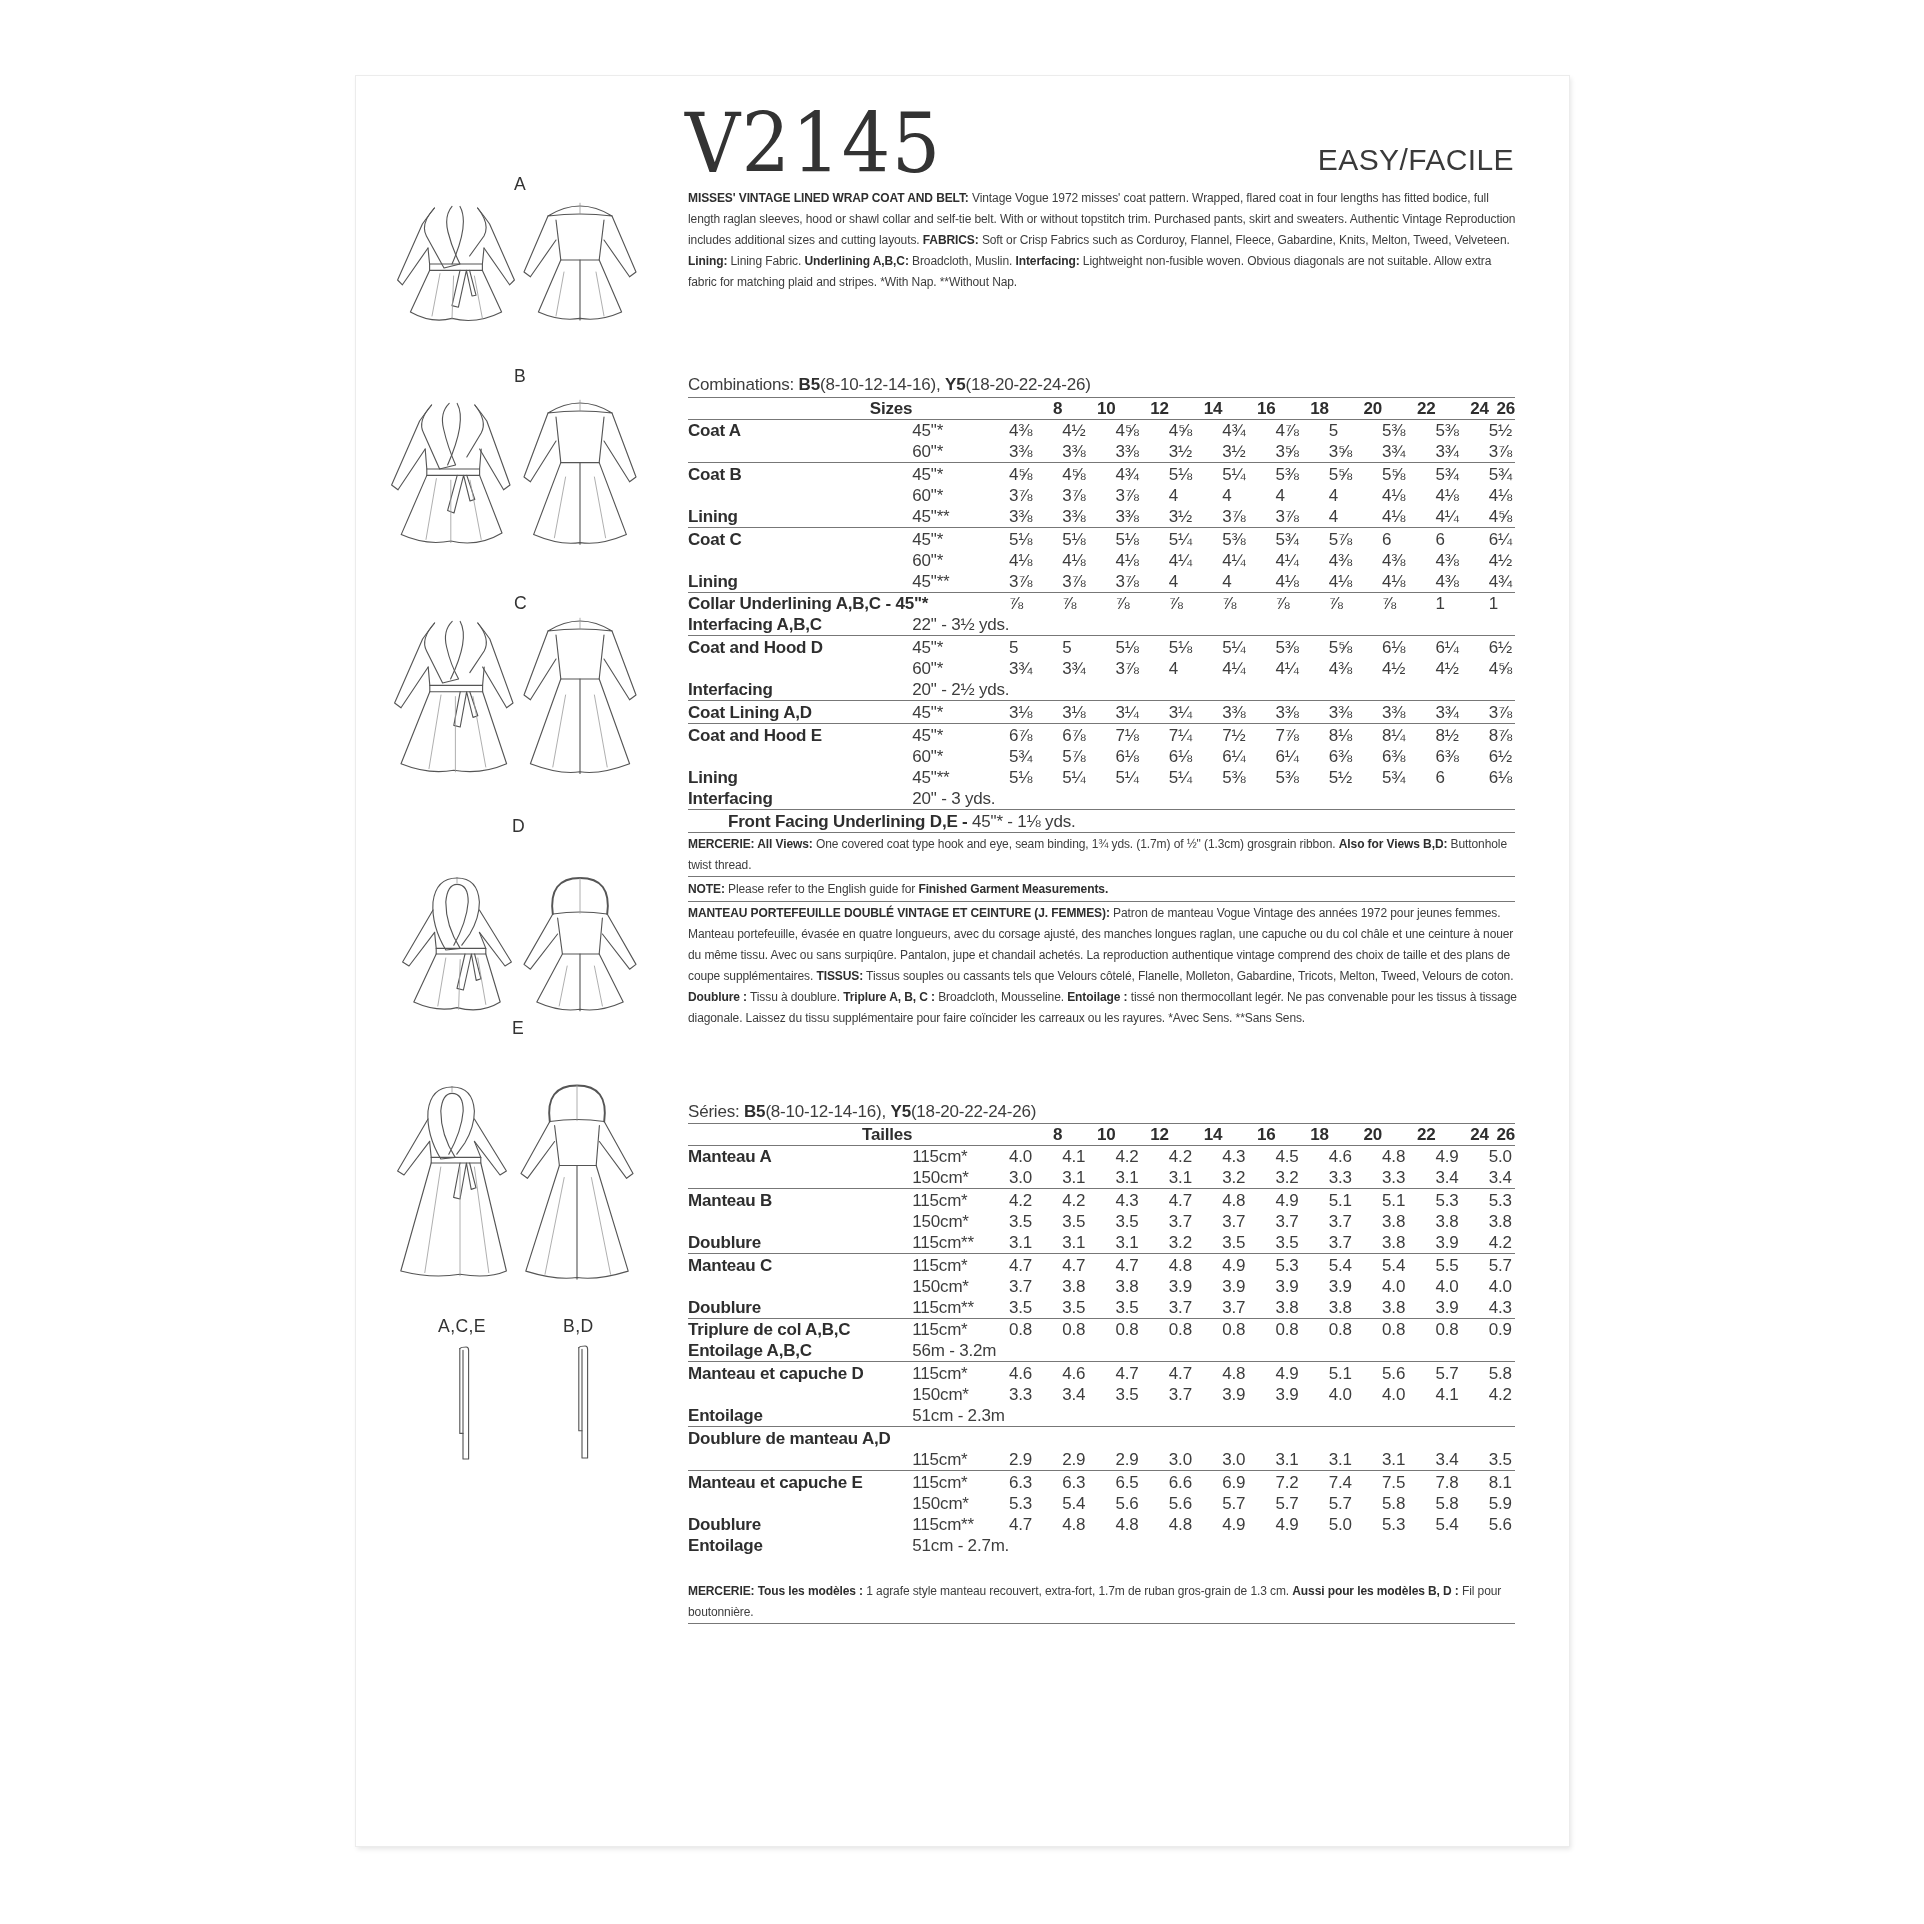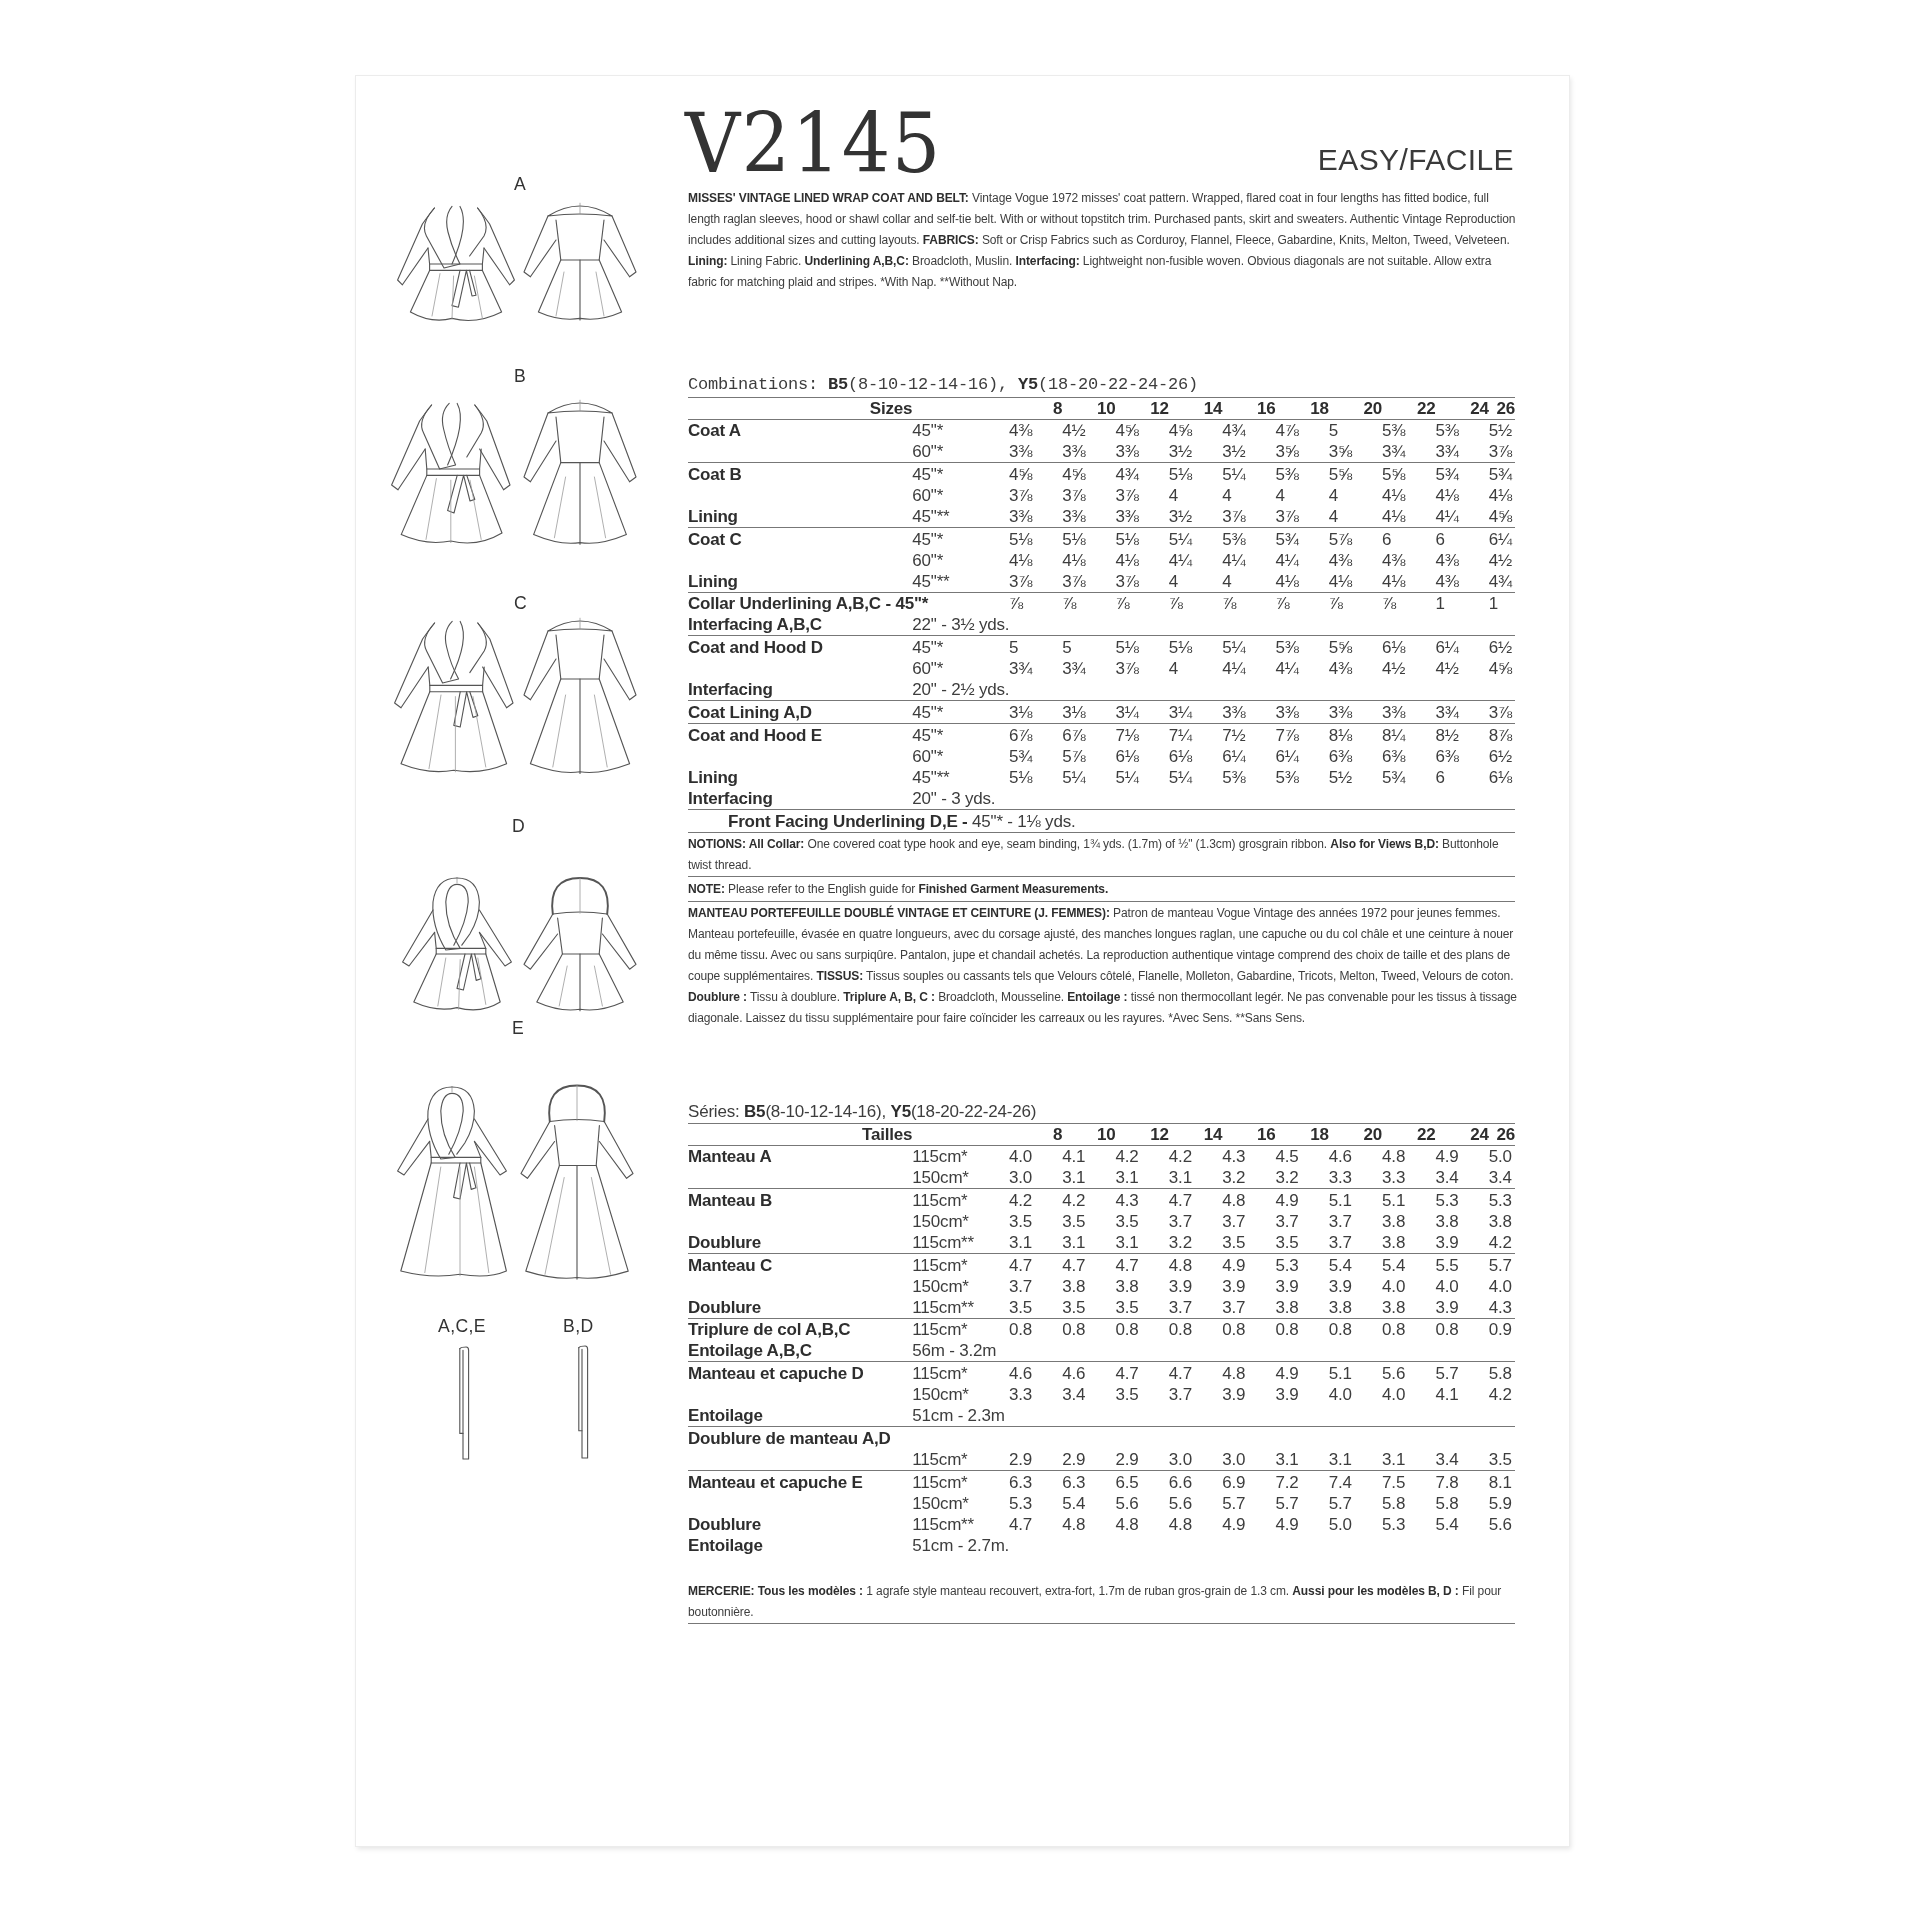--- a/index.html
+++ b/index.html
@@ -271,21 +271,21 @@
     </svg>
   </div>
 
   <div class="title">V2145</div>
   <div class="difficulty">EASY/FACILE</div>
 
   <div class="desc para">
     <b>MISSES' VINTAGE LINED WRAP COAT AND BELT:</b><span> Vintage Vogue 1972 misses' coat pattern. Wrapped, flared coat in four lengths has fitted bodice, full length raglan sleeves, hood or shawl collar and self-tie belt. With or without topstitch trim. Purchased pants, skirt and sweaters. Authentic Vintage Reproduction includes additional sizes and cutting layouts. </span><b>FABRICS:</b><span> Soft or Crisp Fabrics such as Corduroy, Flannel, Fleece, Gabardine, Knits, Melton, Tweed, Velveteen. </span><b>Lining:</b><span> Lining Fabric. </span><b>Underlining A,B,C:</b><span> Broadcloth, Muslin. </span><b>Interfacing:</b><span> Lightweight non-fusible woven. Obvious diagonals are not suitable. Allow extra fabric for matching plaid and stripes. *With Nap. **Without Nap.</span>
   </div>
 
-  <div class="combo" style="top:299px;font-family:Liberation Mono, monospace;">
+  <div class="combo" style="top:299px;">
     <span>Combinations: </span><b>B5</b><span>(8-10-12-14-16), </span><b>Y5</b><span>(18-20-22-24-26)</span>
   </div>
 
   <table class="yard" id="en-table" style="top:321px;">
       <tbody>
         <tr class="hdr">
           <th class="lbl">Sizes</th>
           <th class="w"></th>
           <th class="v">8</th>
           <th class="v">10</th>
@@ -519,21 +519,21 @@
           <td class="lbl">Interfacing</td>
           <td class="span" colspan="11">20" - 3 yds.</td>
         </tr>
         <tr class="grp-start end">
           <td colspan="12"><b class="inline-lbl">Front Facing Underlining D,E - </b><span>45"* - 1⅛ yds.</span></td>
         </tr>
       </tbody>
     </table>
 
   <div class="block para" id="en-notions" style="top: 758px;">
-    <b>NOTIONS: All Collar:</b><span> One covered coat type hook and eye, seam binding, 1¾ yds. (1.7m) of ½" (1.3cm) grosgrain ribbon. </span><b>Also for Views B,D:</b><span> Buttonhole twist thread.</span>
+    <b>MERCERIE: All Views:</b><span> One covered coat type hook and eye, seam binding, 1¾ yds. (1.7m) of ½" (1.3cm) grosgrain ribbon. </span><b>Also for Views B,D:</b><span> Buttonhole twist thread.</span>
   </div>
   <div class="rule" id="en-note-rule" style="top: 800px;"></div>
   <div class="block para" id="en-note" style="top: 803px;">
     <b>NOTE:</b><span> Please refer to the English guide for </span><b>Finished Garment Measurements.</b>
   </div>
   <div class="rule" id="fr-rule" style="top: 825px;"></div>
 
   <div class="block para" id="fr-desc" style="top: 827px;">
     <b>MANTEAU PORTEFEUILLE DOUBLÉ VINTAGE ET CEINTURE (J. FEMMES):</b><span> Patron de manteau Vogue Vintage des années 1972 pour jeunes femmes. Manteau portefeuille, évasée en quatre longueurs, avec du corsage ajusté, des manches longues raglan, une capuche ou du col châle et une ceinture à nouer du même tissu. Avec ou sans surpiqûre. Pantalon, jupe et chandail achetés. La reproduction authentique vintage comprend des choix de taille et des plans de coupe supplémentaires. </span><b>TISSUS:</b><span> Tissus souples ou cassants tels que Velours côtelé, Flanelle, Molleton, Gabardine, Tricots, Melton, Tweed, Velours de coton. </span><b>Doublure :</b><span> Tissu à doublure. </span><b>Triplure A, B, C :</b><span> Broadcloth, Mousseline. </span><b>Entoilage :</b><span> tissé non thermocollant legér. Ne pas convenable pour les tissus à tissage diagonale. Laissez du tissu supplémentaire pour faire coïncider les carreaux ou les rayures. *Avec Sens. **Sans Sens.</span>
   </div>

